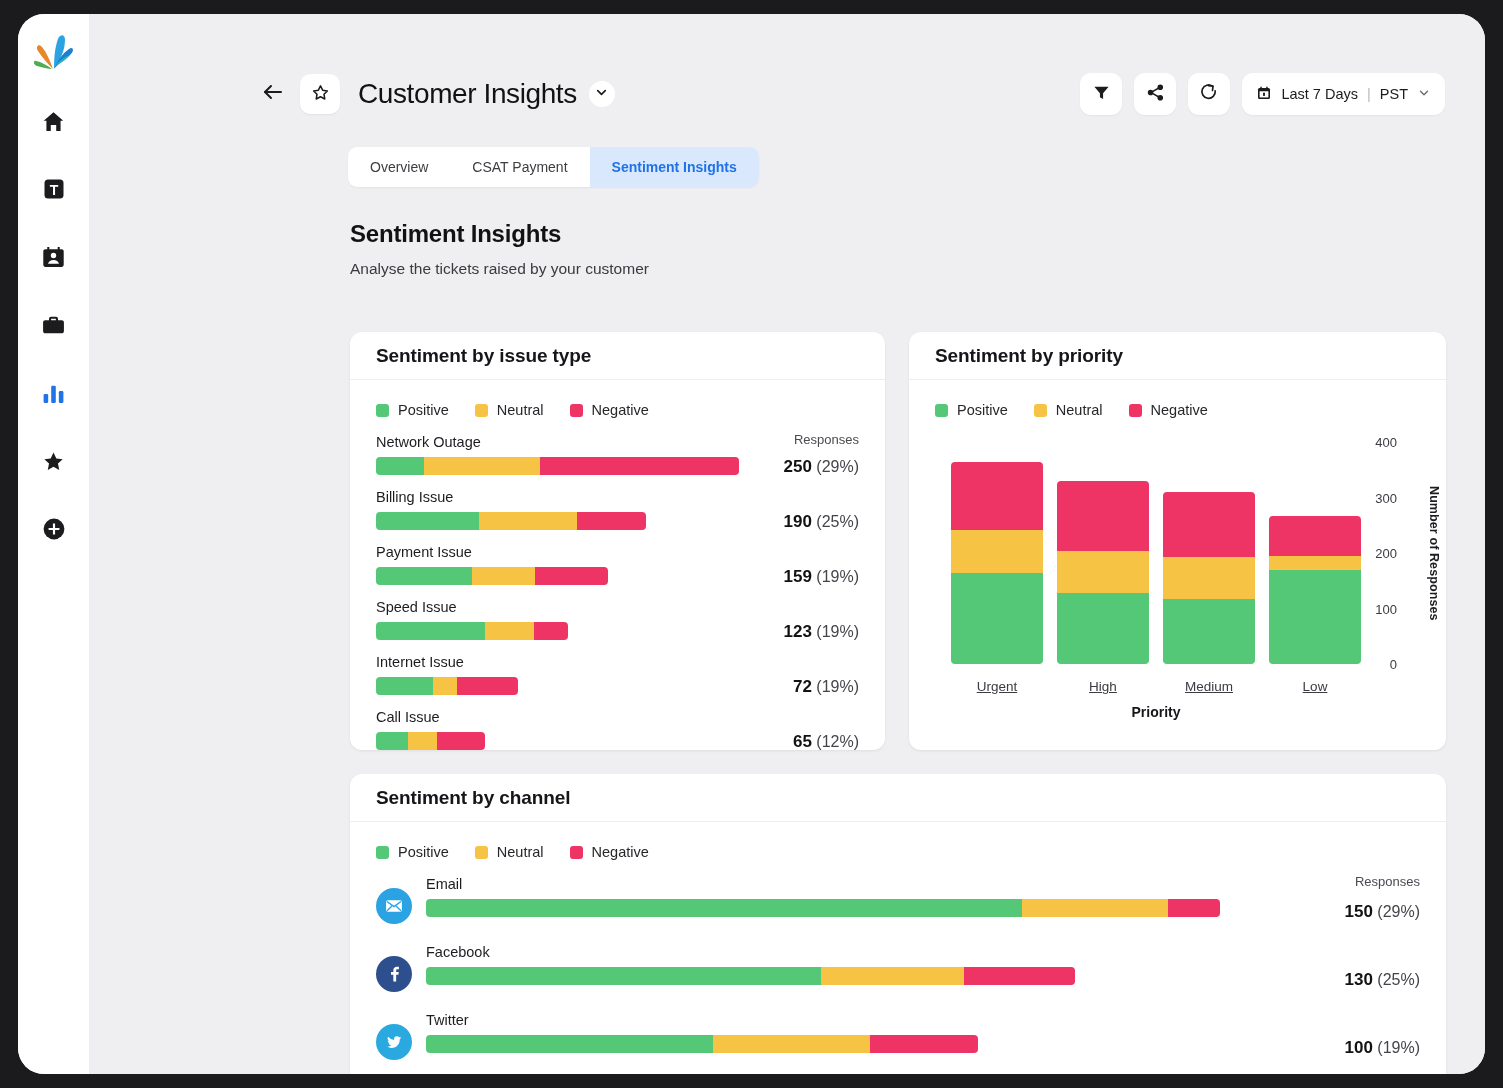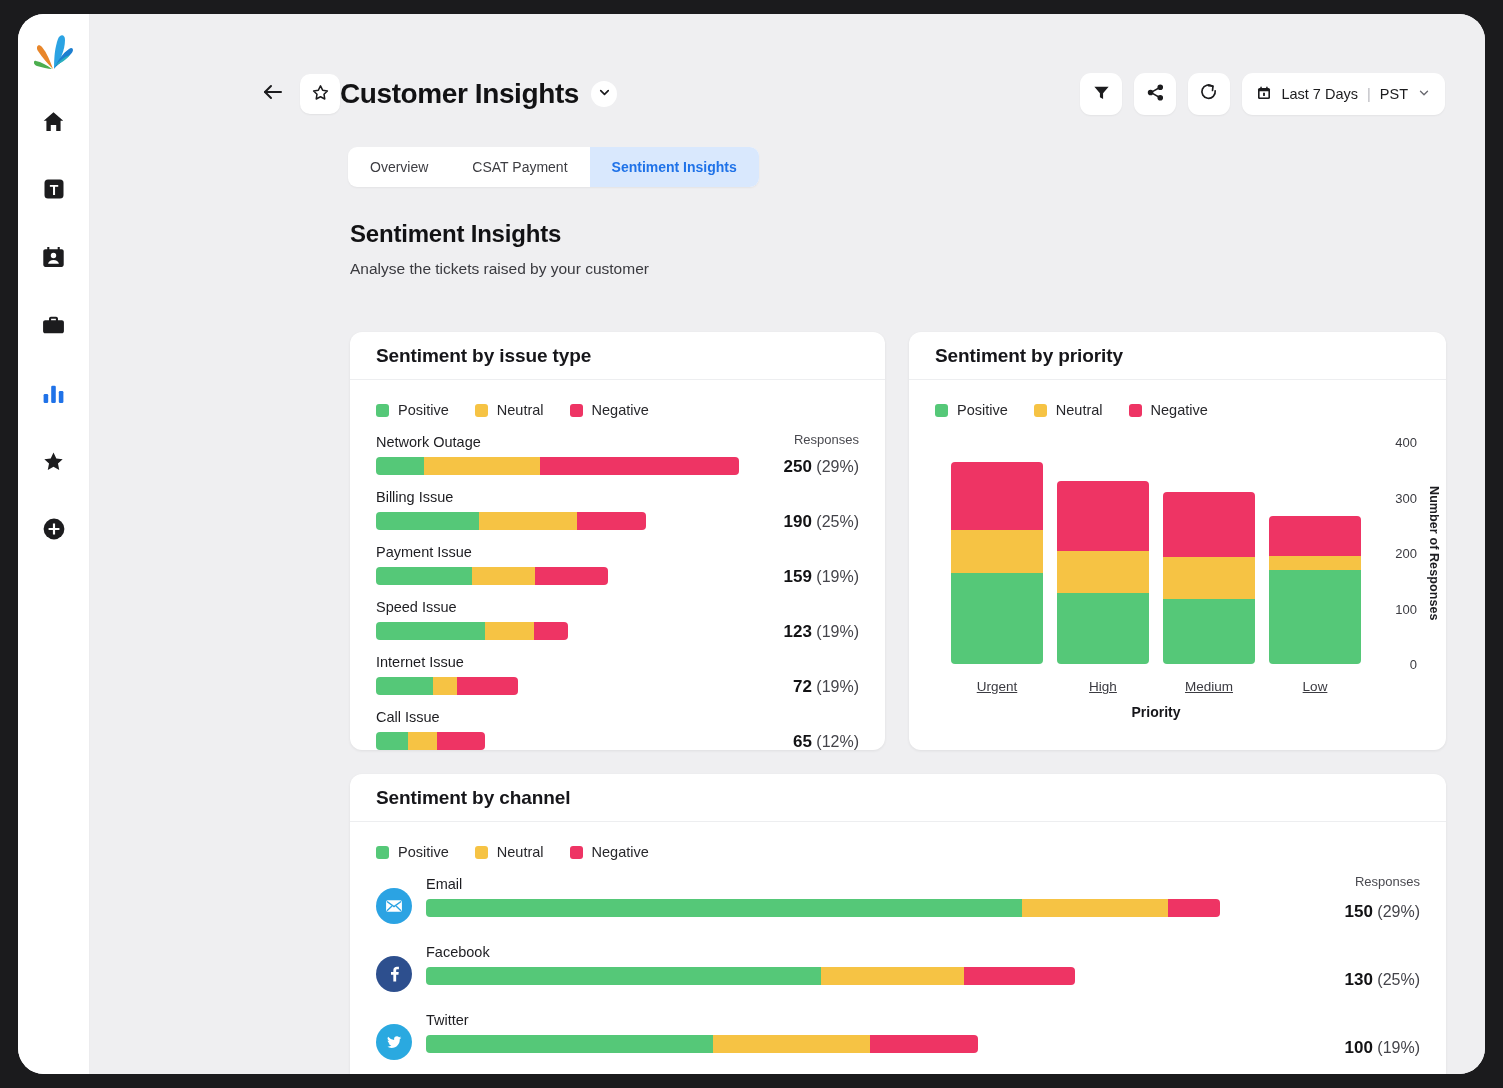--- a/index.html
+++ b/index.html
@@ -85,23 +85,23 @@
     background: #ffffff;
     border-radius: 10px;
     margin-left: 14px;
     display: flex; align-items: center; justify-content: center;
     cursor: pointer;
     box-shadow: 0 1px 2px rgba(0,0,0,0.06);
     flex: 0 0 auto;
   }
   #page-title {
     font-size: 28px;
-    font-weight: bold;
+    font-weight: normal;
     color: #121214;
-    margin-left: 0;
+    margin-left: 18px;
     letter-spacing: -0.4px;
     white-space: nowrap;
   }
   #title-caret {
     width: 26px; height: 26px;
     margin-left: 12px;
     display: flex; align-items: center; justify-content: center;
     cursor: pointer;
     border-radius: 50%;
     background: #ffffff;
@@ -327,21 +327,21 @@
   }
   #yaxis {
     position: absolute;
     left: 440px;
     top: 8px;
     height: 222px;
     width: 46px;
   }
   .ytick {
     position: absolute;
-    right: 4px;
+    right: 24px;
     font-size: 13px;
     color: #3b3b41;
     transform: translateY(-50%);
     text-align: right;
   }
   #ylabel {
     position: absolute;
     left: 492px;
     top: 8px;
     height: 222px;

